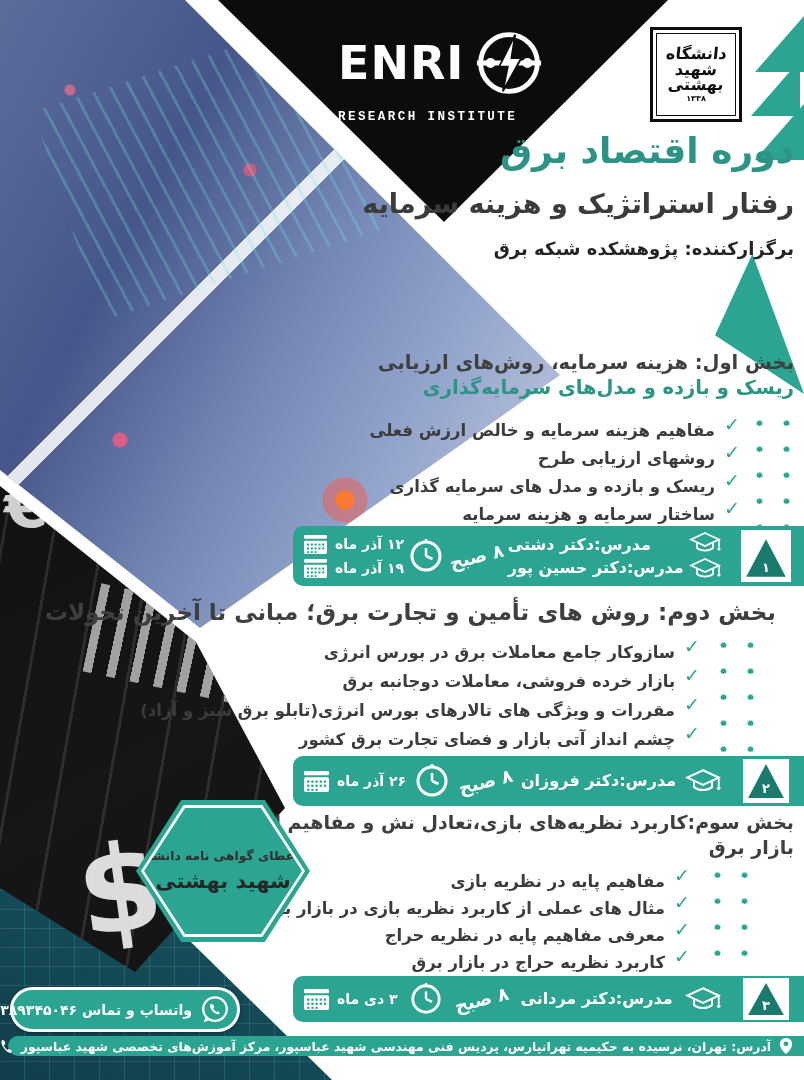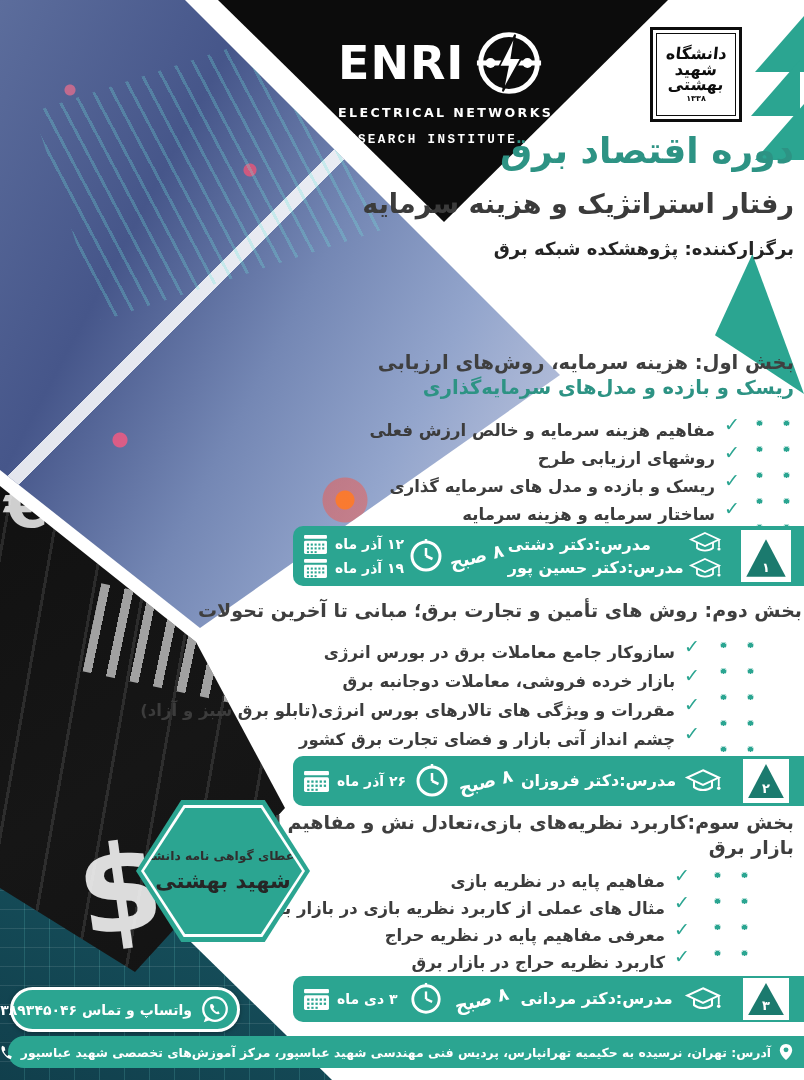--- a/index.html
+++ b/index.html
@@ -93,21 +93,21 @@
   .hex .h3{left:8px;top:8px;width:158px;height:126px;background:#2BA591;display:flex;flex-direction:column;
     align-items:center;justify-content:center;gap:6px;}
   .hex .t1{color:#2f2f2f;font-size:12.3px;font-weight:bold;white-space:nowrap;}
   .hex .t2{color:#262626;font-size:21px;font-weight:bold;letter-spacing:1px;}
 
   
   .wa-pill{left:10px;top:987px;width:230px;height:45px;background:#2BA591;border:3px solid #fff;
     border-radius:26px;box-sizing:border-box;display:flex;direction:rtl;align-items:center;gap:7px;
     padding:0 6px;box-shadow:0 1px 4px rgba(0,0,0,.35);}
   .wa-text{color:#fff;font-size:14px;font-weight:bold;white-space:nowrap;}
-  .addr-bar{left:8px;top:1036px;width:796px;height:32px;background:#2BA591;border-radius:16px 0 0 16px;
+  .addr-bar{left:8px;top:1036px;width:796px;height:20px;background:#2BA591;border-radius:16px 0 0 16px;
     display:flex;direction:rtl;align-items:center;gap:7px;padding:0 10px;box-sizing:border-box;}
   .addr-text{color:#fff;font-size:12.4px;font-weight:bold;white-space:nowrap;}
   .icon{display:inline-flex;align-items:center;justify-content:center;}
 </style>
 </head>
 <body>
 
 <div class="poster">
 
   <div class="abs photoC"></div>
@@ -127,21 +127,20 @@
       <span class="icon">
         <svg width="74" height="74" viewBox="0 0 60 60" aria-hidden="true">
           <circle cx="30" cy="30" r="23" fill="none" stroke="#fff" stroke-width="4"></circle>
           <line x1="4" y1="30" x2="56" y2="30" stroke="#fff" stroke-width="4"></line>
           <circle cx="15" cy="30" r="4" fill="#fff"></circle>
           <circle cx="45" cy="30" r="4" fill="#fff"></circle>
           <polygon points="35,7 22,33 29,33 25,53 40,26 32,26" fill="#fff" stroke="#0c0c0c" stroke-width="1.5"></polygon>
         </svg>
       </span>
     </div>
-    <div class="enri-sub">ELECTRICAL NETWORKS</div>
     <div class="enri-sub" style="margin-top:8px;font-family:Liberation Mono, monospace;">RESEARCH INSTITUTE</div>
   </div>
 
   <div class="abs seal">
     <div class="seal-inner rtl">
       <div class="l">دانشگاه</div>
       <div class="l">شهید</div>
       <div class="l">بهشتی</div>
       <div class="y">۱۳۳۸</div>
     </div>
@@ -262,21 +261,21 @@
         </span>
       </span>
     </span>
   </div>
   <div class="abs badge" style="left:741px;top:530px;width:50px;height:52px;">
     <span class="tri">
         <span class="n">۱</span>
       </span>
   </div>
 
-  <div class="abs rtl sec-head" style="right:2px;top:598px;font-size:19px;">
+  <div class="abs rtl sec-head" style="right:28px;top:598px;font-size:23px;">
     <div>بخش دوم: روش های تأمین و تجارت برق؛ مبانی تا آخرین تحولات</div>
   </div>
   <div class="abs dots" style="left:706px;top:628px;"></div>
   <div class="abs" style="right:104px;top:632px;">
     <div class="item-row" style="height:29px;">
       <span class="check">✓</span>
       <span class="item-text">سازوکار جامع معاملات برق در بورس انرژی</span>
     </div>
     <div class="item-row" style="height:29px;">
       <span class="check">✓</span>

